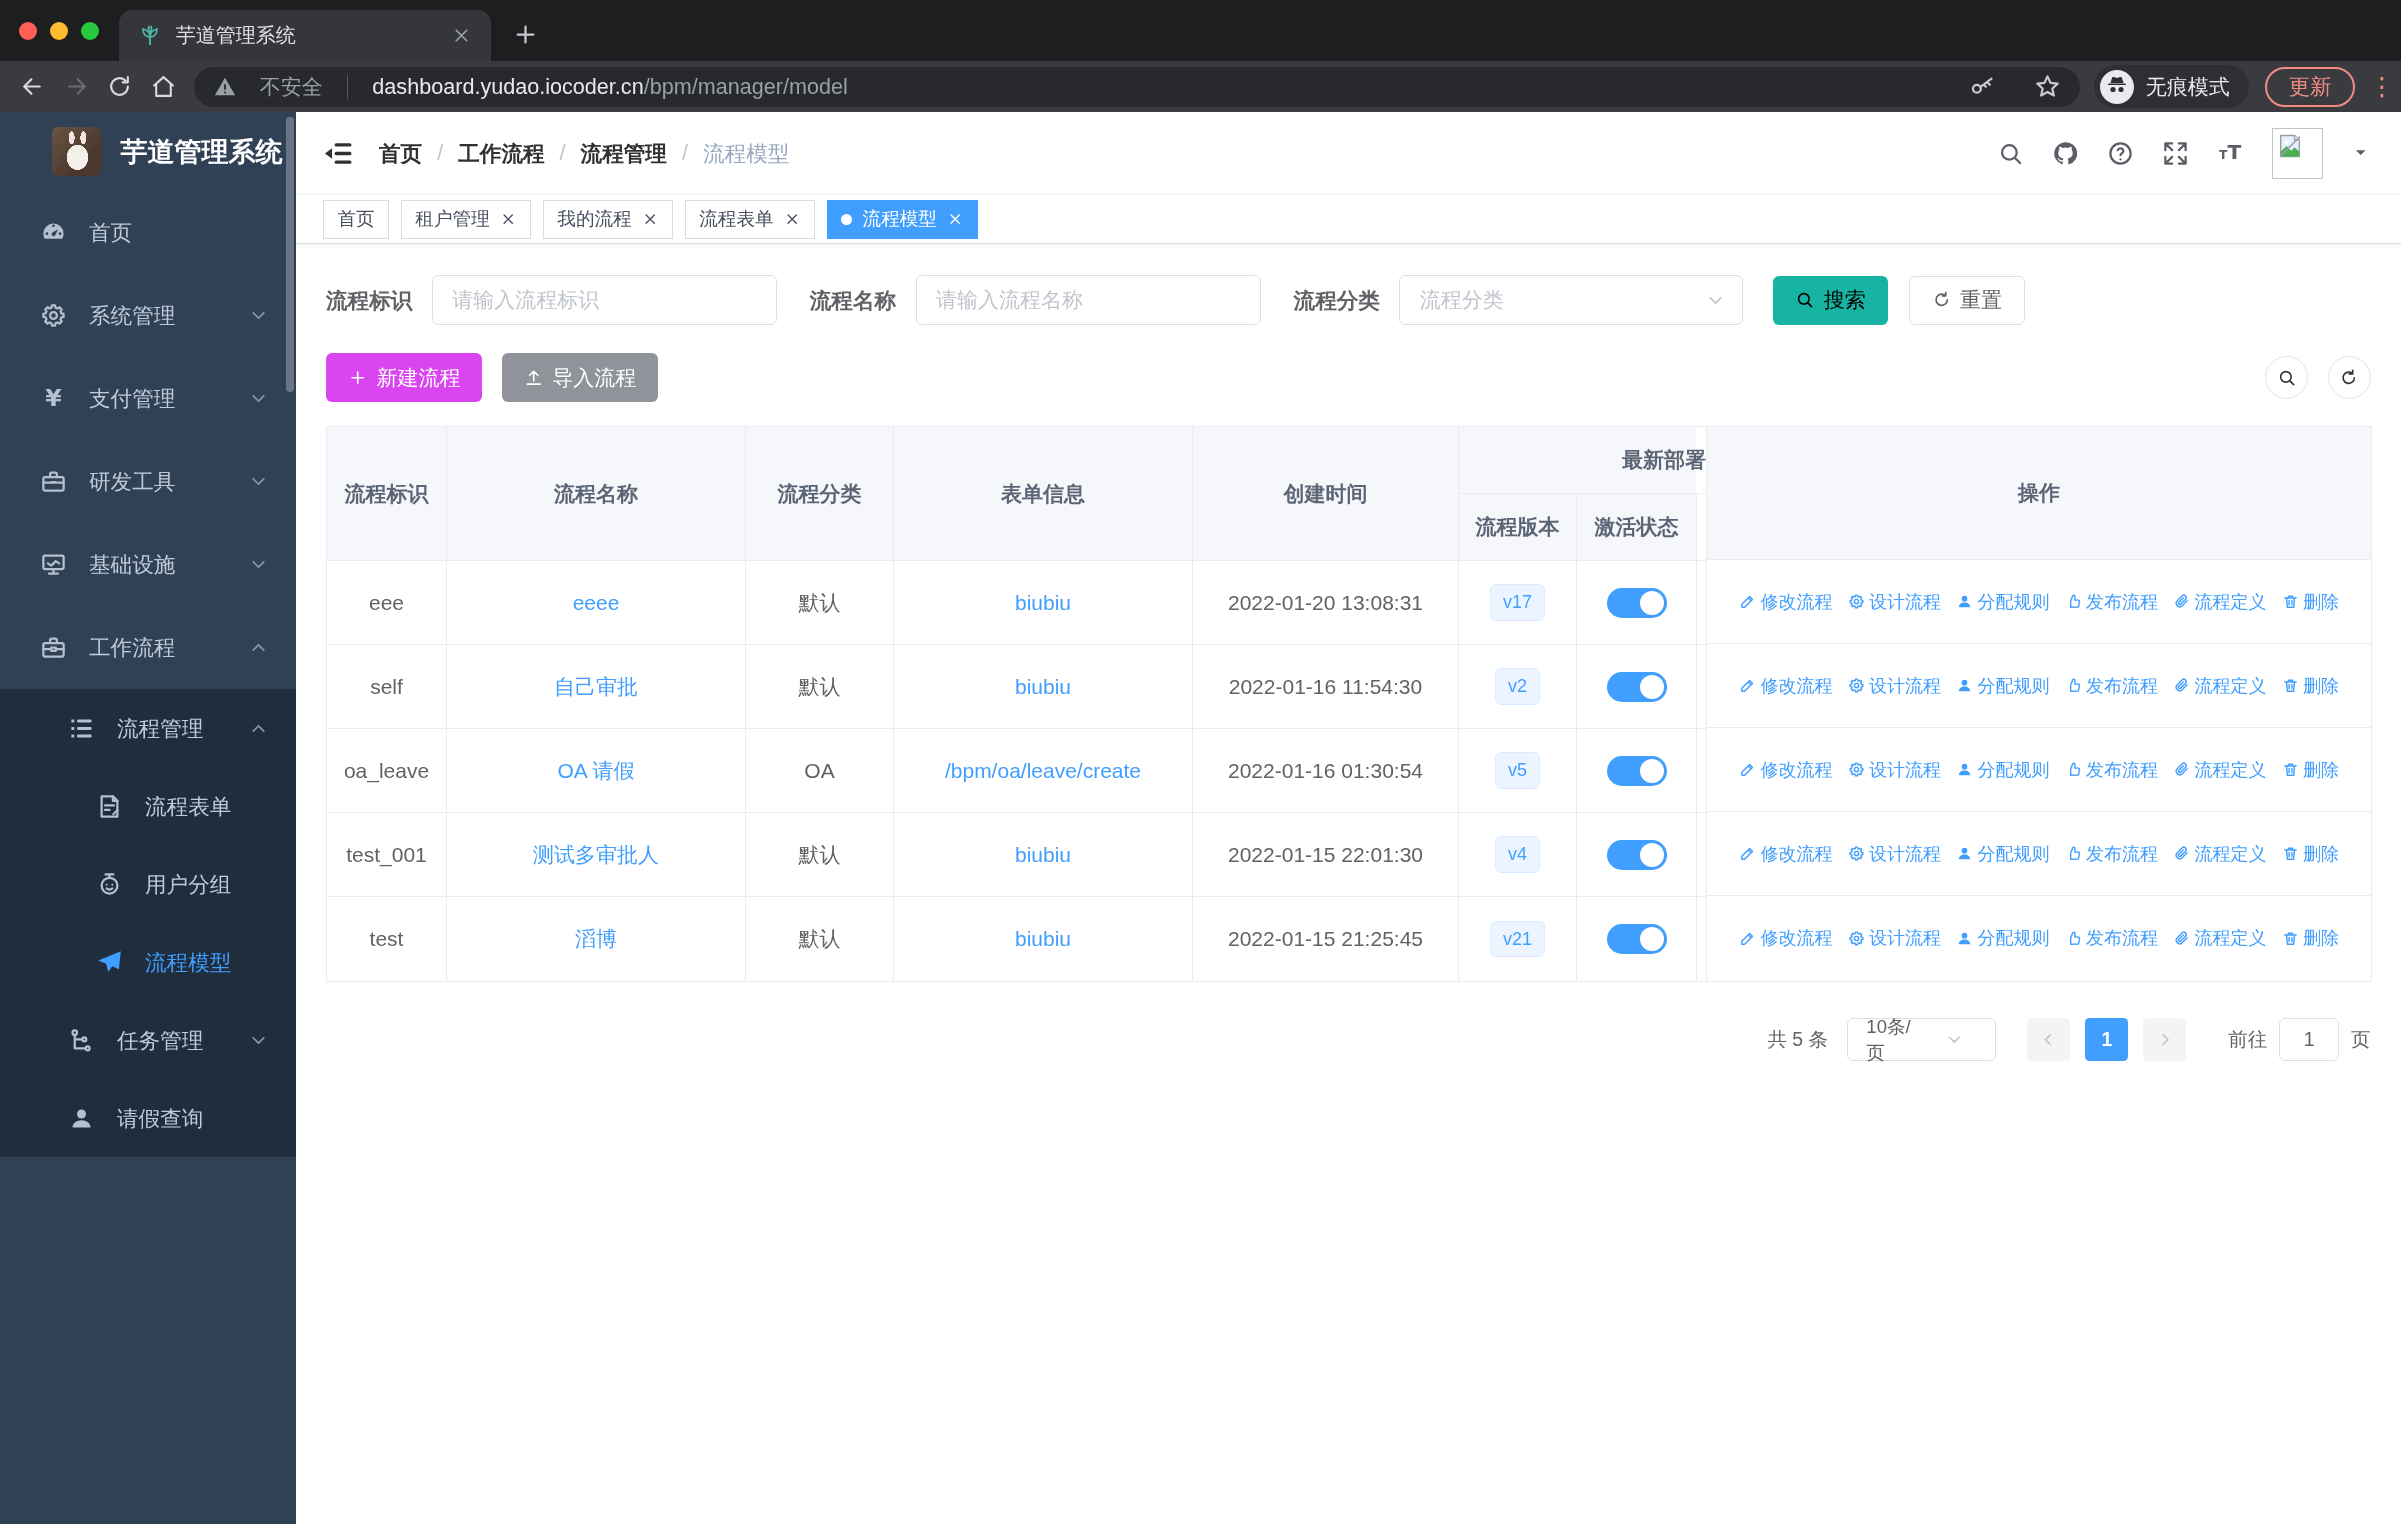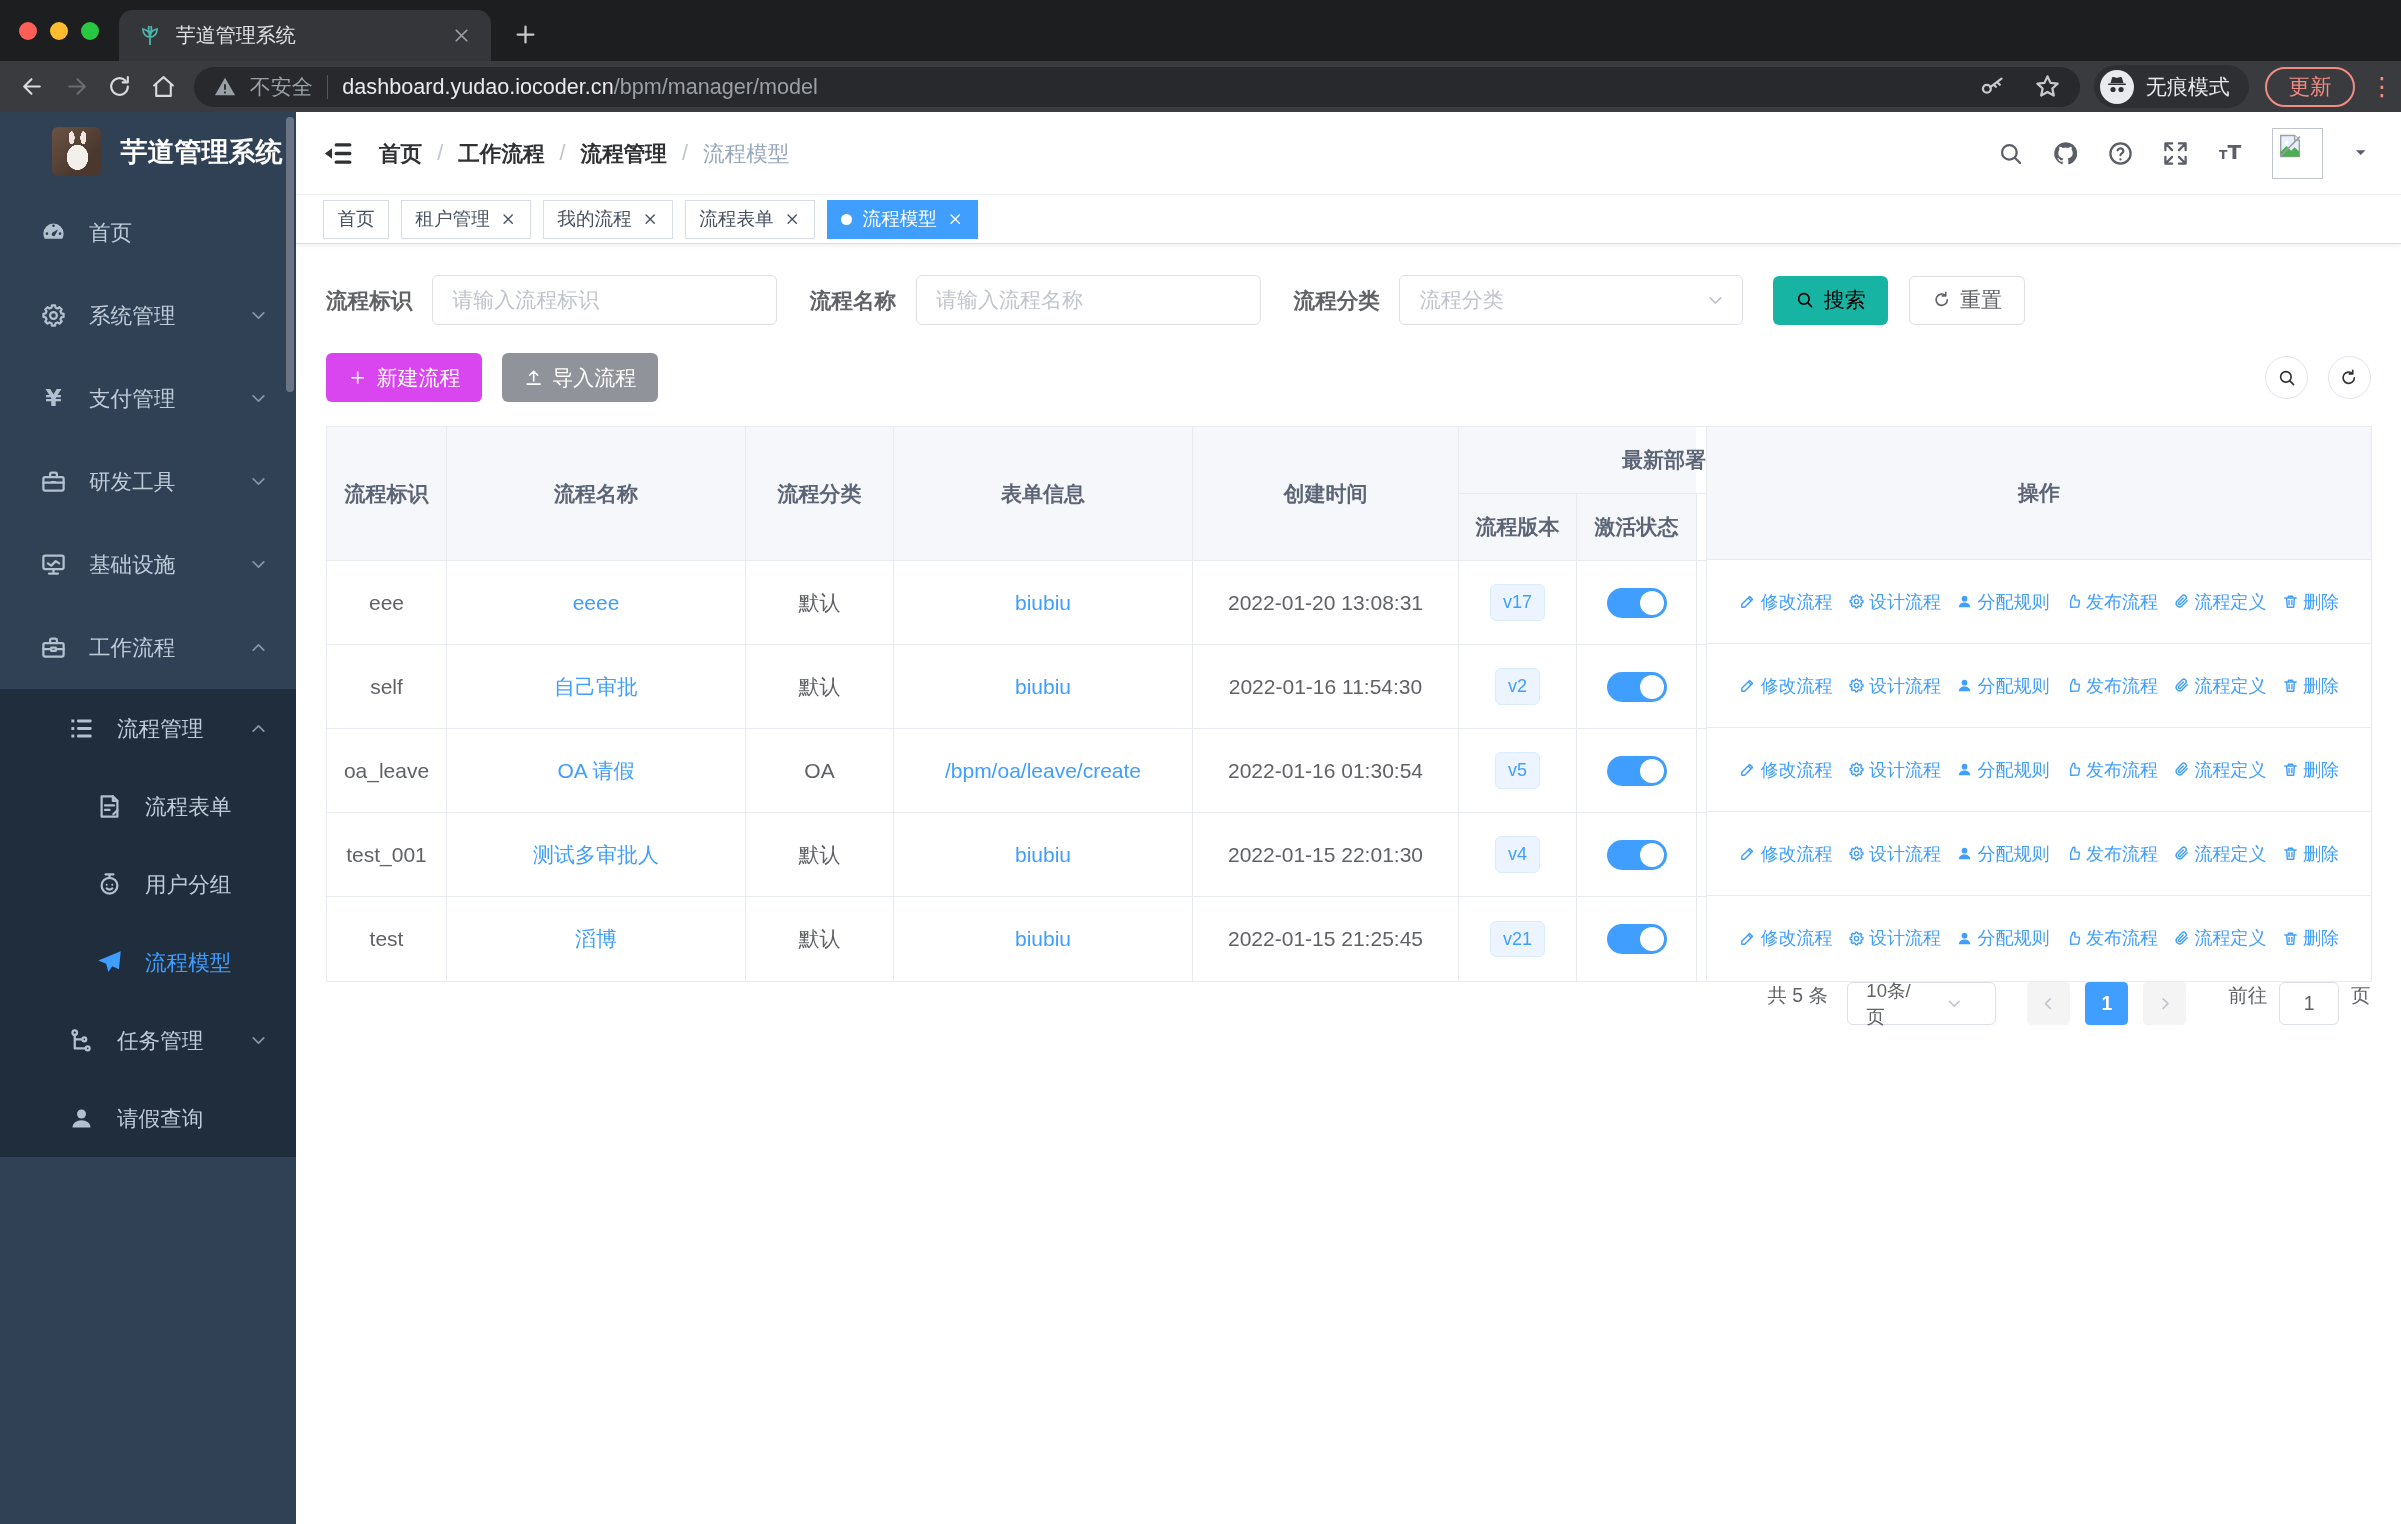--- a/index.html
+++ b/index.html
@@ -14,21 +14,21 @@
   .tab { position:absolute; left:119px; top:10.4px; width:372px; height:51px; background:#35363a;
          border-radius:13.4px 13.4px 0 0; display:flex; align-items:center; padding:0 19.4px; gap:13.4px; }
   .tab-favicon { width:24px; height:24px; flex:none; }
   .tab-title { color:#dfe1e5; font-size:20px; flex:1; white-space:nowrap; overflow:hidden; }
   .tab-close { color:#9aa0a6; width:21px; height:21px; flex:none; }
   .newtab { position:absolute; left:512px; top:21px; width:27px; height:27px; color:#c7cacd; }
   .btoolbar { height:51px; background:#3a3b3e; display:flex; align-items:center; padding:0 16.4px; }
   .nav-ic { width:33px; height:33px; display:flex; align-items:center; justify-content:center; color:#d8dade; margin-right:10.4px; flex:none; }
   .nav-ic svg { width:25px; height:25px; }
   .nav-ic.dim { color:#696c70; }
-  .urlbar { flex:1; height:40px; background:#28292c; border-radius:20px; display:flex; align-items:center; padding:0 19.4px; gap:14px; margin:0 13.4px 0 4.5px; }
+  .urlbar { flex:1; height:40px; background:#28292c; border-radius:20px; display:flex; align-items:center; padding:0 19.4px; gap:24px; margin:0 13.4px 0 4.5px; }
   .urlbar .warn { width:22px; height:22px; color:#9aa0a6; flex:none; }
   .sec-label { color:#9aa0a6; font-size:21px; white-space:nowrap; }
   .url-divider { width:1.5px; height:24px; background:#54565a; flex:none; }
   .url-text { font-size:21.6px; white-space:nowrap; overflow:hidden; flex:1; }
   .url-host { color:#e8eaed; } .url-path { color:#9aa0a6; }
   .pill-ic { width:27px; height:27px; color:#c7cacd; flex:none; margin-left:13.4px; }
   .incog-badge { height:43px; background:#2e2f33; border-radius:21.6px; display:flex; align-items:center; gap:12px; padding:0 19.4px 0 6px; flex:none; }
   .incog-circle { width:34px; height:34px; border-radius:50%; background:#e8eaed; color:#2e2f33; display:flex; align-items:center; justify-content:center; }
   .incog-circle svg { width:24px; height:24px; }
   .incog-label { color:#e8eaed; font-size:21px; white-space:nowrap; }
@@ -138,21 +138,21 @@
   .op-col { position:absolute; top:0; right:0; width:665px; height:100%; background:#fff; border-left:1.5px solid #e8ebf0; z-index:5; }
   .op-head { height:133px; background:#f5f7fa; border-bottom:1.5px solid #e8ebf0; display:flex; align-items:center;
              justify-content:center; font-weight:600; color:#5c6575; }
   .op-row { height:84px; border-bottom:1.5px solid #e8ebf0; display:flex; align-items:center; justify-content:center; gap:15px; }
   .op-row:last-child { border-bottom:none; }
   .action { display:inline-flex; align-items:center; gap:4.5px; color:#409EFF; font-size:18px; text-decoration:none; cursor:pointer; white-space:nowrap; }
   .action .ai { width:17px; height:17px; display:inline-flex; }
   .action .ai svg { width:17px; height:17px; }
 
   
-  .pagination { display:flex; align-items:flex-start; justify-content:flex-end; color:#606266; font-size:19.4px; }
+  .pagination { display:flex; align-items:center; justify-content:flex-end; margin-top:36px; color:#606266; font-size:19.4px; }
   .pg-total { margin-right:19.4px; white-space:nowrap; }
   .pg-size { width:149px; height:43px; border:1.5px solid #dcdfe6; border-radius:6px; display:flex; align-items:center;
              padding:0 12px 0 18px; margin-right:31px; cursor:pointer; background:#fff; }
   .pg-size span { flex:1; font-size:18.6px; }
   .pg-size .car { width:19.4px; height:19.4px; color:#c0c4cc; }
   .pg-btn { width:43px; height:43px; border-radius:4.5px; background:#f4f4f5; color:#c0c4cc; display:flex;
             align-items:center; justify-content:center; cursor:pointer; }
   .pg-btn svg { width:19.4px; height:19.4px; }
   .pg-cur { width:43px; height:43px; border-radius:4.5px; background:#409EFF; color:#fff; font-weight:700;
             display:flex; align-items:center; justify-content:center; margin:0 15px; cursor:pointer; }

